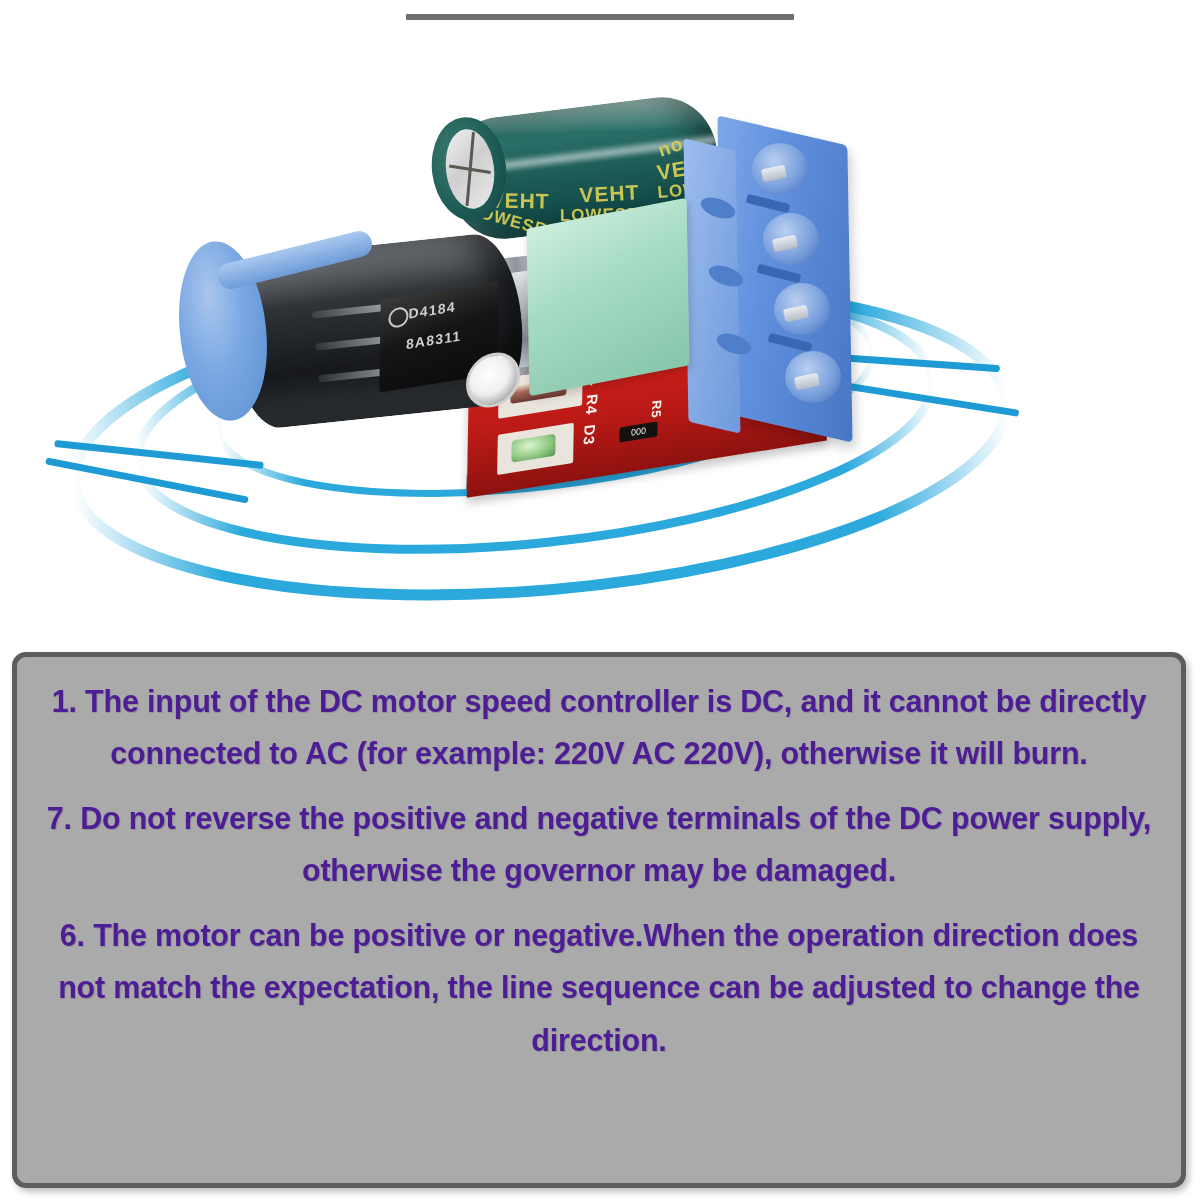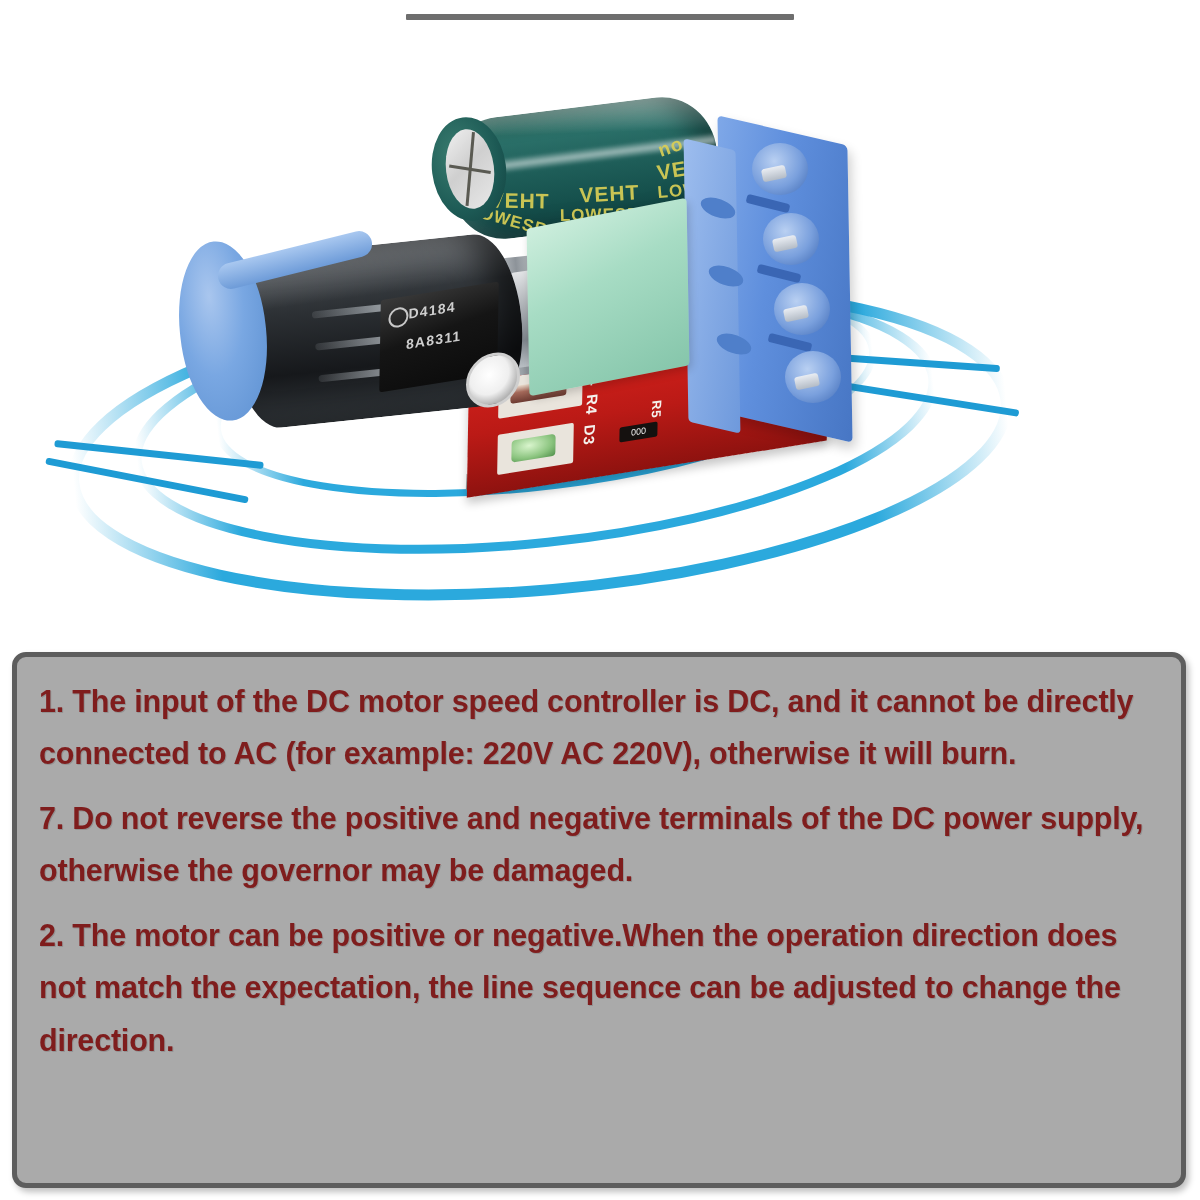--- a/index.html
+++ b/index.html
@@ -417,28 +417,29 @@
     width: 1174px;
     height: 536px;
     box-sizing: border-box;
     background: #aaaaaa;
     border: 5px solid #5d5d5d;
     border-radius: 14px;
     padding: 18px 22px 10px 22px;
     box-shadow: 3px 4px 6px rgba(0,0,0,.25);
   }
   .precaution-item {
-    color: #7f1d1d;
+    color: #4c1d95;
     font-family: "Liberation Sans", sans-serif;
     font-weight: 700;
     font-size: 30.5px;
     line-height: 1.72;
     letter-spacing: -0.2px;
     margin: 0 0 12px 0;
     text-shadow: 1px 1px 0 rgba(120,120,120,.45);
+    text-align: center;
   }
   .precaution-item:last-child { margin-bottom: 0; }
 </style>
 </head>
 <body>
 
 <div id="title-block">
   <div id="title-underline"></div>
 </div>
 
@@ -531,14 +532,14 @@
     </div>
     <div class="knob-cap"></div>
     <div class="knob-pointer"></div>
 
   </div>
 </div>
 
 <div id="precautions-panel">
   <p class="precaution-item">1. The input of the DC motor speed controller is DC, and it cannot be directly connected to AC (for example: 220V AC 220V), otherwise it will burn.</p>
   <p class="precaution-item">7. Do not reverse the positive and negative terminals of the DC power supply, otherwise the governor may be damaged.</p>
-  <p class="precaution-item">2. The motor can be positive or negative.When the operation direction does not match the expectation, the line sequence can be adjusted to change the direction.</p>
+  <p class="precaution-item">6. The motor can be positive or negative.When the operation direction does not match the expectation, the line sequence can be adjusted to change the direction.</p>
 </div>
 
 </body></html>

